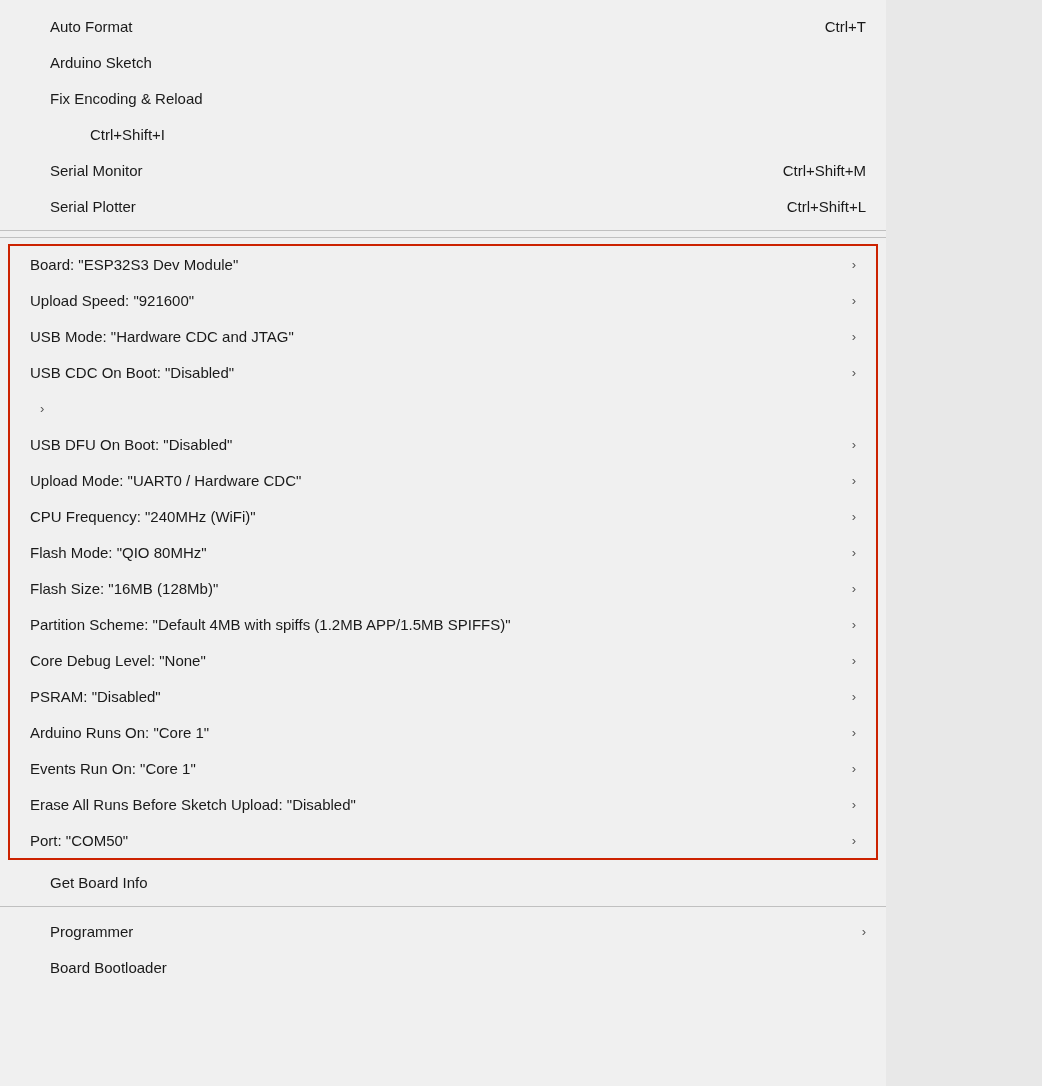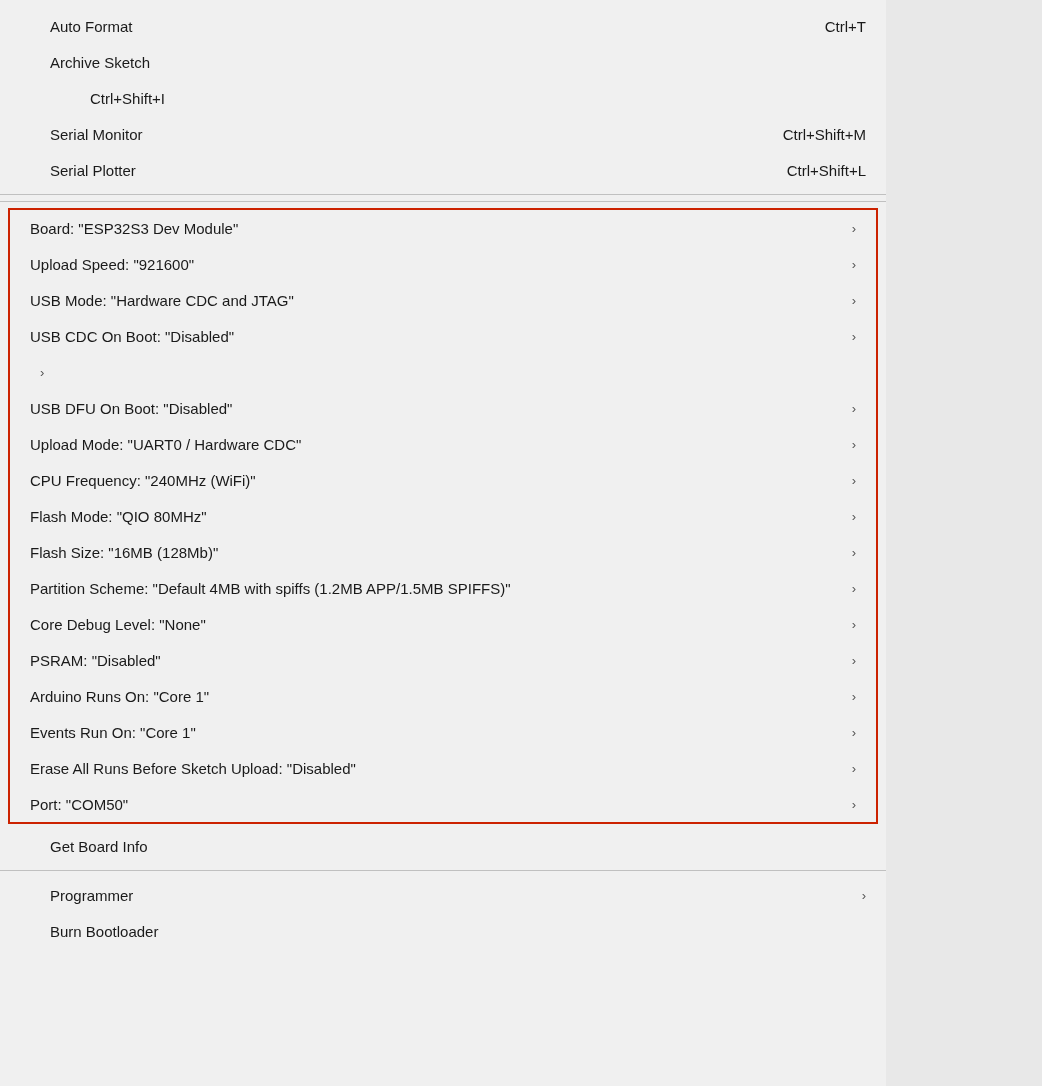--- a/index.html
+++ b/index.html
@@ -67,21 +67,24 @@
 <body>
 
 <div class="menu-container">
 
   <div id="top-items">
       <div class="menu-item">
         <span class="menu-item-label">Auto Format</span>
         <span class="menu-item-shortcut">Ctrl+T</span>
       </div>
       <div class="menu-item">
-        <span class="menu-item-label">Archive Sketch</span>
+        <span class="menu-item-label">Arduino Sketch</span>
+      </div>
+      <div class="menu-item">
+        <span class="menu-item-label">Fix Encoding &amp; Reload</span>
       </div>
       <div class="menu-item">
         <span class="menu-item-shortcut">Ctrl+Shift+I</span>
       </div>
       <div class="menu-item">
         <span class="menu-item-label">Serial Monitor</span>
         <span class="menu-item-shortcut">Ctrl+Shift+M</span>
       </div>
       <div class="menu-item">
         <span class="menu-item-label">Serial Plotter</span>
@@ -173,17 +176,17 @@
     </div>
 
   <div class="menu-divider"></div>
 
   <div id="footer-items">
       <div class="menu-item">
         <span class="menu-item-label">Programmer</span>
         <span class="menu-item-arrow">›</span>
       </div>
       <div class="menu-item">
-        <span class="menu-item-label">Burn Bootloader</span>
+        <span class="menu-item-label">Board Bootloader</span>
       </div>
     </div>
 
 </div>
 
 </body></html>

